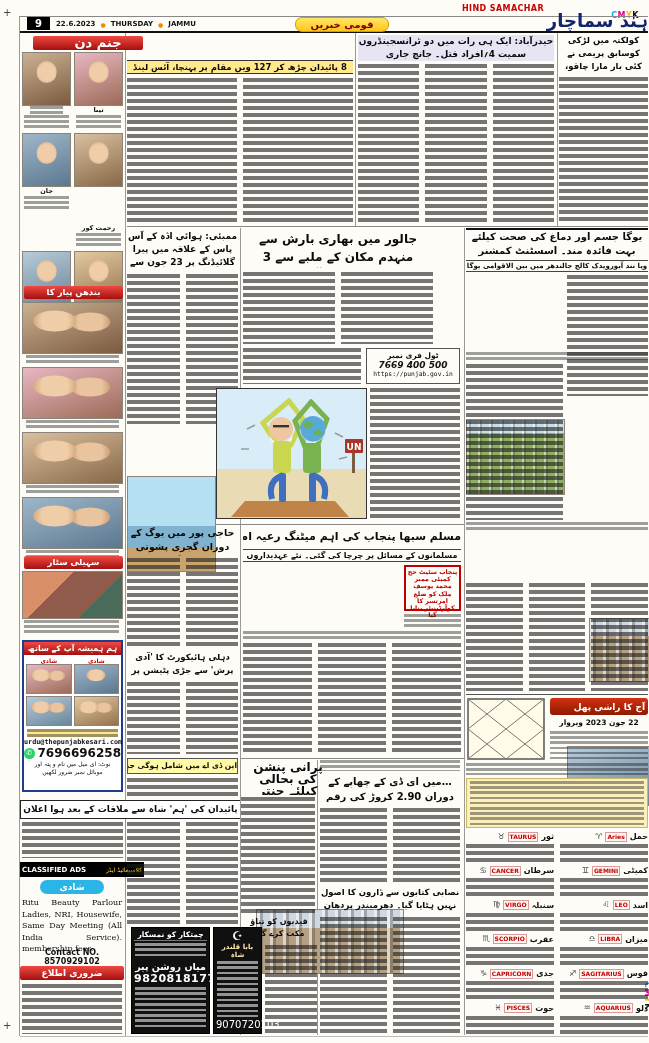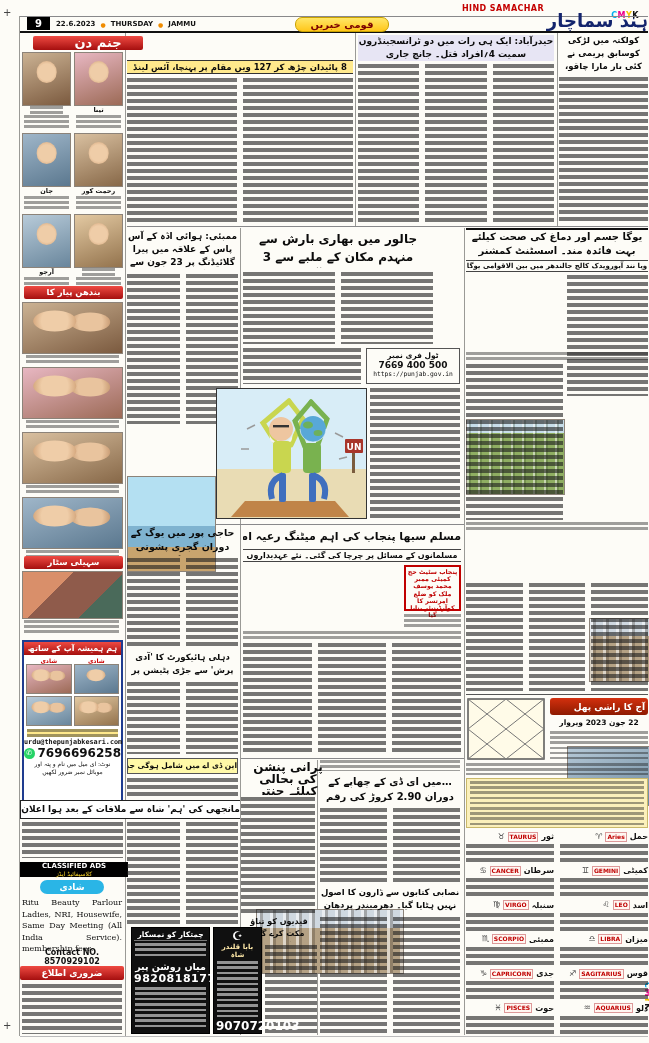--- a/index.html
+++ b/index.html
@@ -82,21 +82,21 @@
         <div class="u" style="font-size:6.5px;font-weight:bold;text-align:center;height:8px;">تینا</div>
         <div class="gkc" style="height:14px;margin:1px 2px;"></div>
       </div>
     <div>
         <div class="ph p2" style="height:52px;"></div>
         <div class="gkc" style="height:8px;margin:0 8px;"></div>
         <div class="gkc" style="height:14px;margin:1px 2px;"></div>
       </div>
     <div>
         <div class="ph p4" style="height:52px;"></div>
-        <div class="u" style="font-size:6.5px;font-weight:bold;text-align:center;height:8px;">رحمت کور</div>
+        <div class="u" style="font-size:6.5px;font-weight:bold;text-align:center;height:8px;margin-top:37px;">رحمت کور</div>
         <div class="gkc" style="height:14px;margin:1px 2px;"></div>
       </div>
     <div>
         <div class="ph p3" style="height:52px;"></div>
         <div class="u" style="font-size:6.5px;font-weight:bold;text-align:center;height:8px;">جان</div>
         <div class="gkc" style="height:14px;margin:1px 2px;"></div>
       </div>
     <div>
         <div class="ph p5" style="height:52px;"></div>
         <div class="gkc" style="height:8px;margin:0 8px;"></div>
@@ -119,21 +119,21 @@
     <div class="ph two p4" style="height:50px;"></div>
       <div class="gkc" style="height:9px;margin:1px 4px 3px;"></div>
     <div class="ph two p3" style="height:50px;"></div>
       <div class="gkc" style="height:9px;margin:1px 4px 3px;"></div>
   </div>
 
   <div class="ab banner u" style="left:24px;top:556px;width:99px;height:13px;font-size:8.5px;line-height:13px;">سہیلی سٹار</div>
   <div class="ab ph noface warm" style="left:22px;top:571px;width:99px;height:46px;"></div>
   <div class="ab gkc" style="left:24px;top:620px;width:95px;height:16px;"></div>
 
-  <div class="ab" style="left:22px;top:640px;width:101px;height:177px;border:2px solid #1f3c8f;background:#fff;box-sizing:border-box;">
+  <div class="ab" style="left:22px;top:640px;width:101px;height:152px;border:2px solid #1f3c8f;background:#fff;box-sizing:border-box;">
     <div class="banner u" style="height:13px;font-size:8px;line-height:13px;border-radius:0;">ہم ہمیشہ آپ کے ساتھ</div>
     <div style="display:grid;grid-template-columns:1fr 1fr;gap:2px;padding:2px;direction:rtl;">
       <div>
           <div class="u" style="font-size:6px;color:#c00;font-weight:bold;text-align:center;">شادی</div>
           <div class="ph p3" style="height:28px;"></div>
         </div>
       <div>
           <div class="u" style="font-size:6px;color:#c00;font-weight:bold;text-align:center;">شادی</div>
           <div class="ph two p1" style="height:28px;"></div>
         </div>
@@ -146,24 +146,24 @@
     </div>
     <div class="gkc" style="height:8px;margin:1px 3px;background-color:#ffe98c;"></div>
     <div style="font-size:6.8px;font-weight:bold;text-align:center;font-family:'DejaVu Sans Mono',monospace;">urdu@thepunjabkesari.com</div>
     <div style="display:flex;align-items:center;justify-content:center;gap:3px;height:14px;">
       <span style="width:11px;height:11px;border-radius:50%;background:#25d366;color:#fff;font-size:7px;text-align:center;line-height:11px;display:inline-block;">✆</span>
       <span style="font-size:12px;font-weight:bold;">7696696258</span>
     </div>
     <div class="u" style="font-size:6px;text-align:center;line-height:1.3;padding:0 2px;">نوٹ: ای میل میں نام و پتہ اور موبائل نمبر ضرور لکھیں</div>
   </div>
 
-  <div class="ab u hd" style="left:20px;top:800px;width:219px;height:17px;border:1px solid #222;background:#fff;font-size:9px;line-height:16px;">مانجھی کی 'ہم' شاہ سے ملاقات کے بعد ہوا اعلان</div>
+  <div class="ab u hd" style="left:20px;top:800px;width:219px;height:17px;border:1px solid #222;background:#fff;font-size:9px;line-height:16px;">پائیدان کی 'ہم' شاہ سے ملاقات کے بعد ہوا اعلان</div>
   <div class="ab gk" style="left:22px;top:822px;width:101px;height:36px;"></div>
 
-  <div class="ab" style="left:20px;top:862px;width:108px;height:15px;background:#000;display:flex;align-items:center;justify-content:space-between;padding:0 2px;box-sizing:border-box;flex-direction:column;">
+  <div class="ab" style="left:20px;top:862px;width:124px;height:15px;background:#000;display:flex;align-items:center;justify-content:space-between;padding:0 2px;box-sizing:border-box;">
     <span style="color:#fff;font-size:7px;font-weight:bold;">CLASSIFIED ADS</span>
     <span class="u" style="color:#ffd92b;font-size:6px;">کلاسیفائیڈ ایڈز</span>
   </div>
   <div class="ab u" style="left:40px;top:880px;width:64px;height:14px;background:#2ab5e6;border-radius:7px;color:#fff;font-size:9px;font-weight:bold;text-align:center;line-height:14px;">شادی</div>
   <div class="ab" dir="auto" style="left:22px;top:897px;width:100px;font-size:8px;font-family:'DejaVu Serif',serif;text-align:justify;line-height:1.45;">Ritu Beauty Parlour Ladies, NRI, Housewife, Same Day Meeting (All India Service). membership fees.</div>
   <div class="ab" style="left:22px;top:948px;width:100px;font-size:8px;font-weight:bold;text-align:center;">Contact NO. 8570929102</div>
   <div class="ab banner u" style="left:20px;top:966px;width:104px;height:14px;font-size:9px;line-height:14px;">ضروری اطلاع</div>
   <div class="ab gk" style="left:22px;top:984px;width:100px;height:50px;"></div>
 
   <div class="ab vr" style="left:355px;top:33px;height:193px;"></div>
@@ -201,21 +201,21 @@
 
   <div class="ab u hd" style="left:243px;top:230px;width:190px;height:38px;font-size:12px;line-height:18px;">جالور میں بھاری بارش سے منہدم مکان کے ملبے سے 3 لاشیں برآمد</div>
   <div class="ab cols" style="left:243px;top:272px;width:190px;height:72px;">
       <div class="gk"></div>
       <div class="gk"></div>
     </div>
   <div class="ab gk" style="left:243px;top:348px;width:118px;height:36px;"></div>
 
   <div class="ab" style="left:366px;top:348px;width:94px;height:36px;border:1px solid #555;box-sizing:border-box;text-align:center;padding-top:2px;">
     <div class="u" style="font-size:7.5px;font-weight:bold;">ٹول فری نمبر</div>
-    <div style="font-size:9px;font-weight:bold;">7669 400 500</div>
+    <div style="font-size:9px;font-weight:bold;font-style:italic;">7669 400 500</div>
     <div style="font-size:6.3px;font-family:'DejaVu Sans Mono',monospace;">https://punjab.gov.in</div>
   </div>
 
   <div class="ab" style="left:216px;top:388px;width:151px;height:131px;border:1px solid #333;background:#fff;box-sizing:border-box;">
     <svg width="149" height="129" viewBox="0 0 149 129">
       <rect x="0" y="0" width="149" height="80" fill="#d8edf7"></rect>
       <rect x="0" y="80" width="149" height="49" fill="#e9dcb4"></rect>
       <polygon points="28,112 118,112 132,128 14,128" fill="#c08448"></polygon>
       <rect x="128" y="50" width="18" height="14" rx="1" fill="#a8352a"></rect>
       <text x="137" y="61" fill="#ffffff" font-size="9" font-weight="bold" text-anchor="middle">UN</text>
@@ -359,21 +359,21 @@
     <div class="zc">
         <div class="zh">
           <span class="zur">میزان</span>
           <span class="zen">LIBRA</span>
           <span class="zi">♎</span>
         </div>
         <div class="gk zb"></div>
       </div>
     <div class="zc">
         <div class="zh">
-          <span class="zur">ممبئی</span>
+          <span class="zur">عقرب</span>
           <span class="zen">SCORPIO</span>
           <span class="zi">♏</span>
         </div>
         <div class="gk zb"></div>
       </div>
     <div class="zc">
         <div class="zh">
           <span class="zur">قوس</span>
           <span class="zen">SAGITARIUS</span>
           <span class="zi">♐</span>
@@ -427,16 +427,16 @@
     <div class="u" style="font-size:7.5px;font-weight:bold;border-bottom:1px solid #777;padding-bottom:1px;">چمتکار کو نمسکار</div>
     <div class="gkw" style="height:16px;margin:2px 1px;"></div>
     <div class="u" style="font-size:9.5px;font-weight:bold;">میاں روشن پیر</div>
     <div style="font-size:11px;font-weight:bold;letter-spacing:.5px;">9820818177</div>
     <div class="gkw" style="height:40px;margin:2px 1px;"></div>
   </div>
   <div class="ab blackad" style="left:213px;top:927px;width:49px;height:107px;box-sizing:border-box;padding:2px;">
     <div style="font-size:12px;line-height:13px;">☪</div>
     <div class="u" style="font-size:7px;font-weight:bold;color:#ffe9a8;">بابا قلندر شاہ</div>
     <div class="gkw" style="height:56px;margin:2px 1px;"></div>
-    <div style="font-size:12px;font-weight:bold;">9070720103</div>
+    <div style="font-size:10px;font-weight:normal;">9070720103</div>
   </div>
 
 </div>
 
 </body></html>

